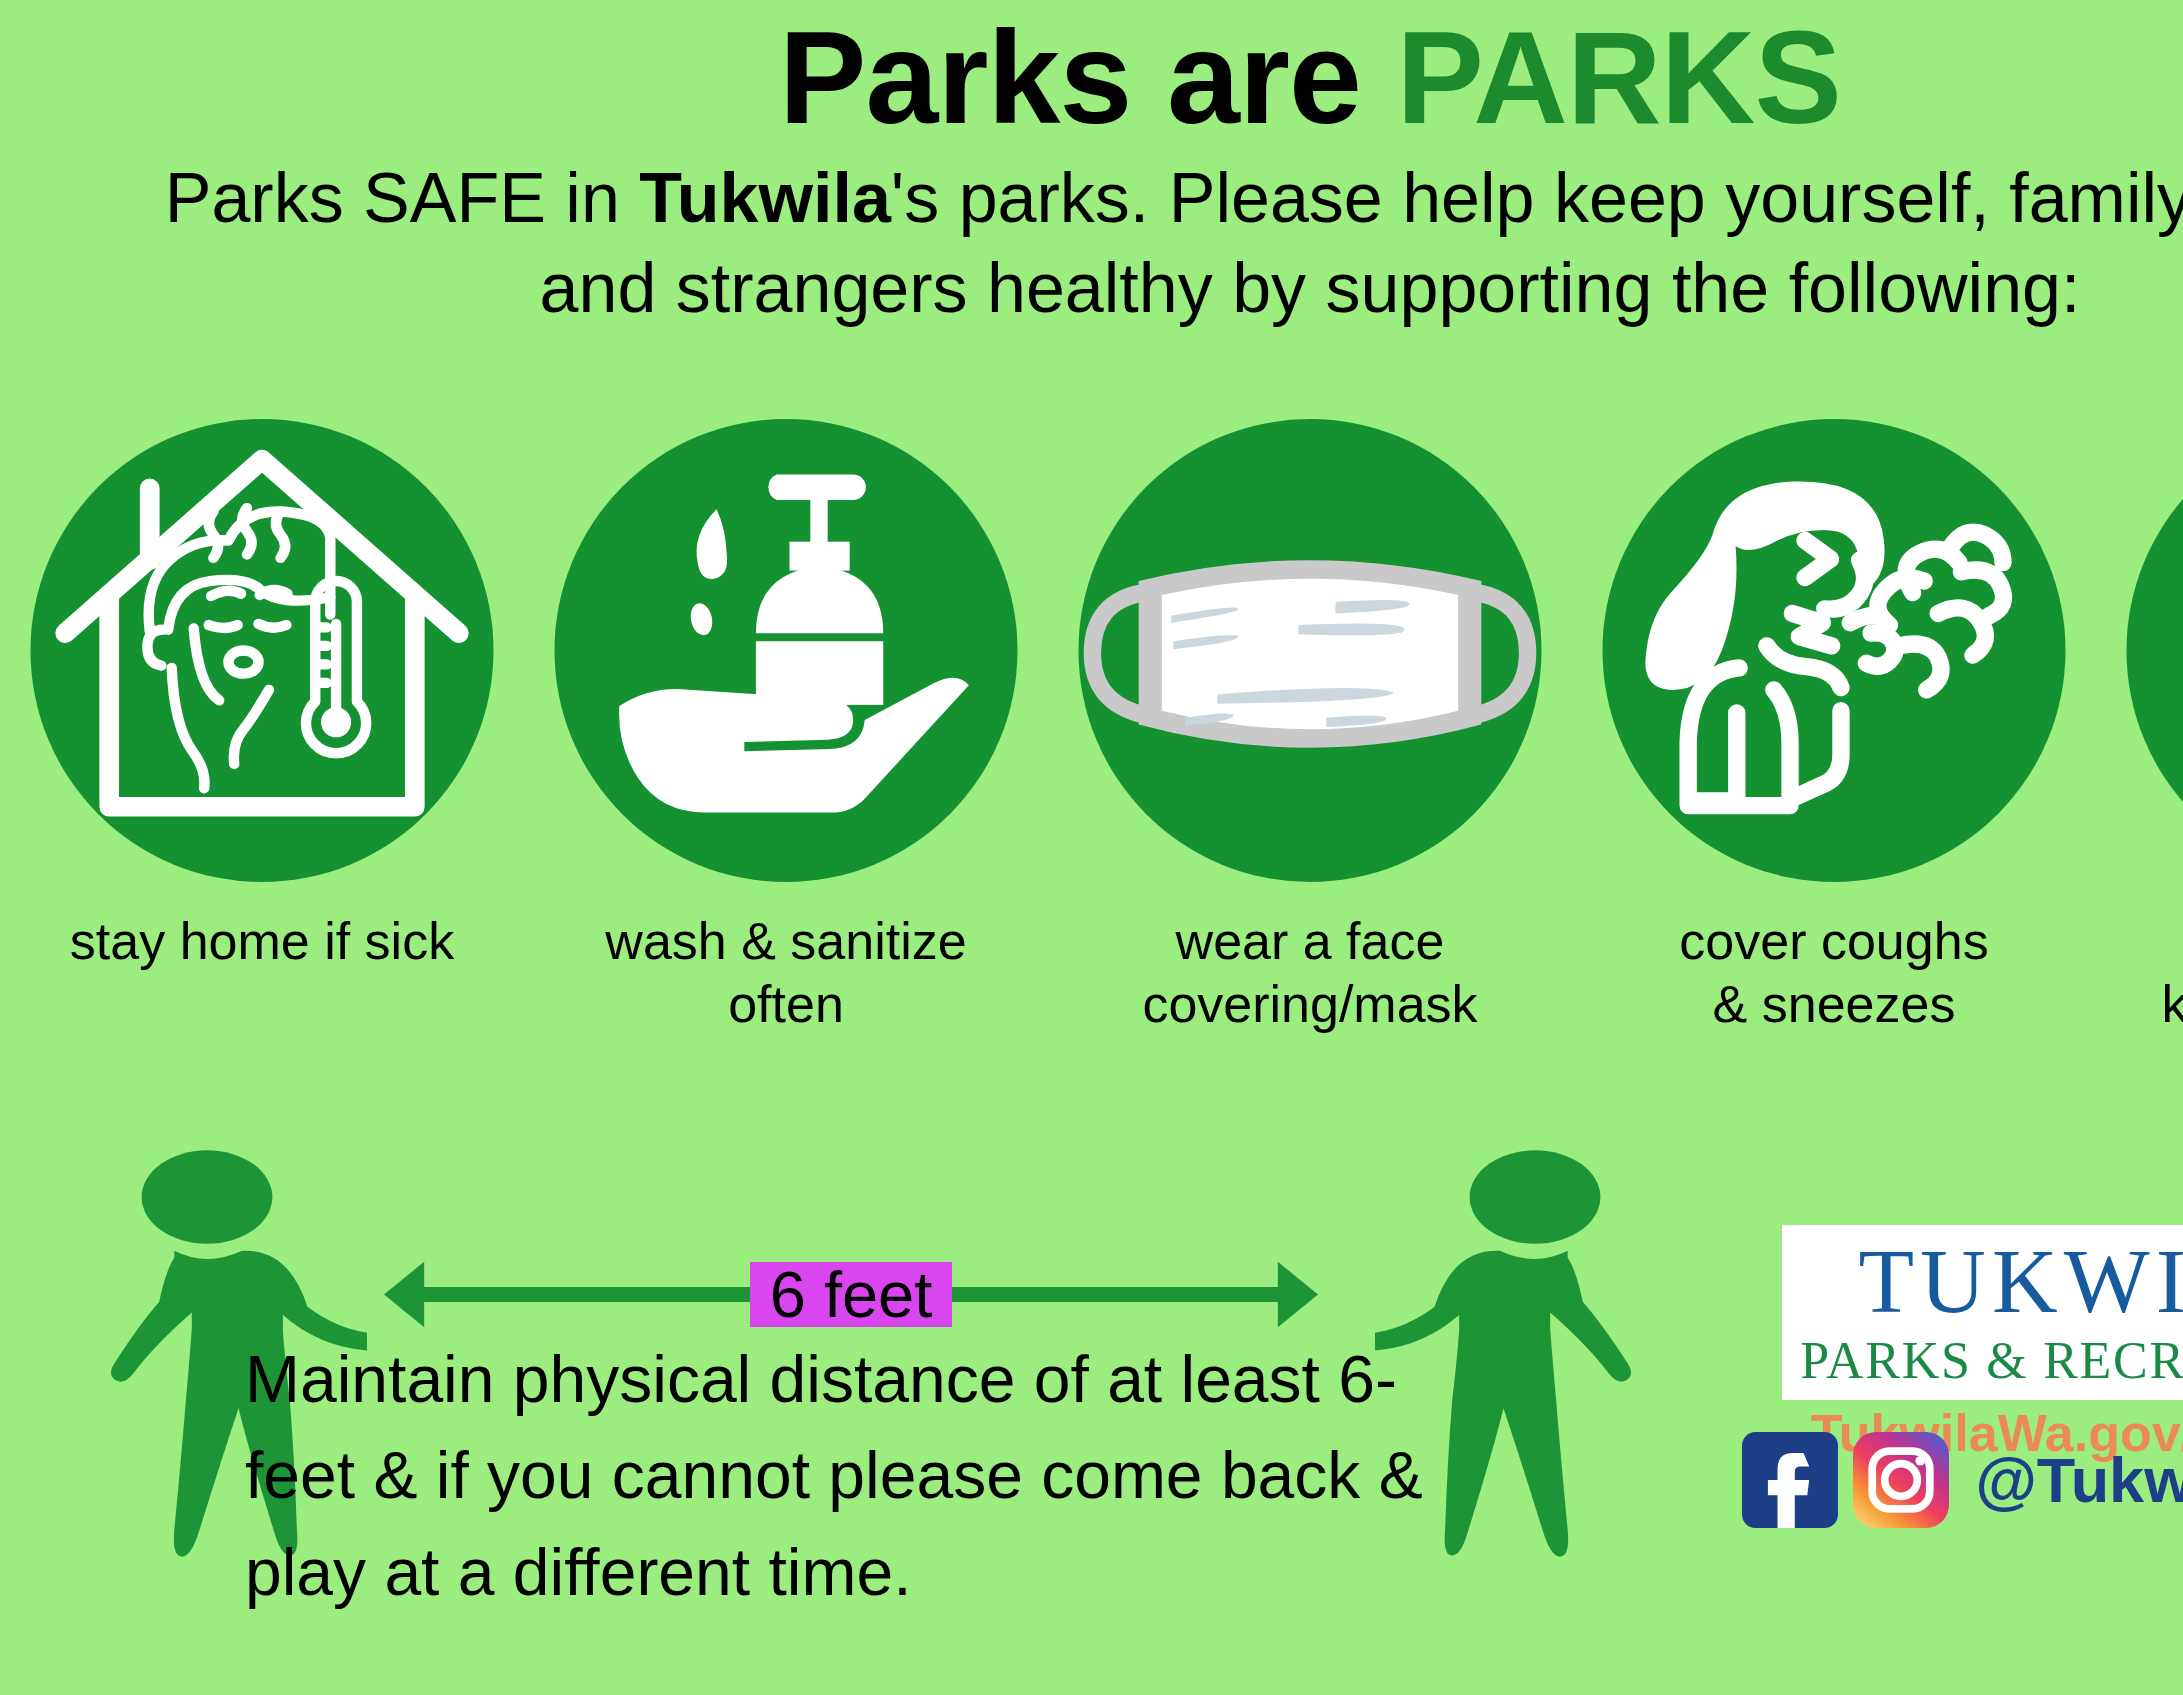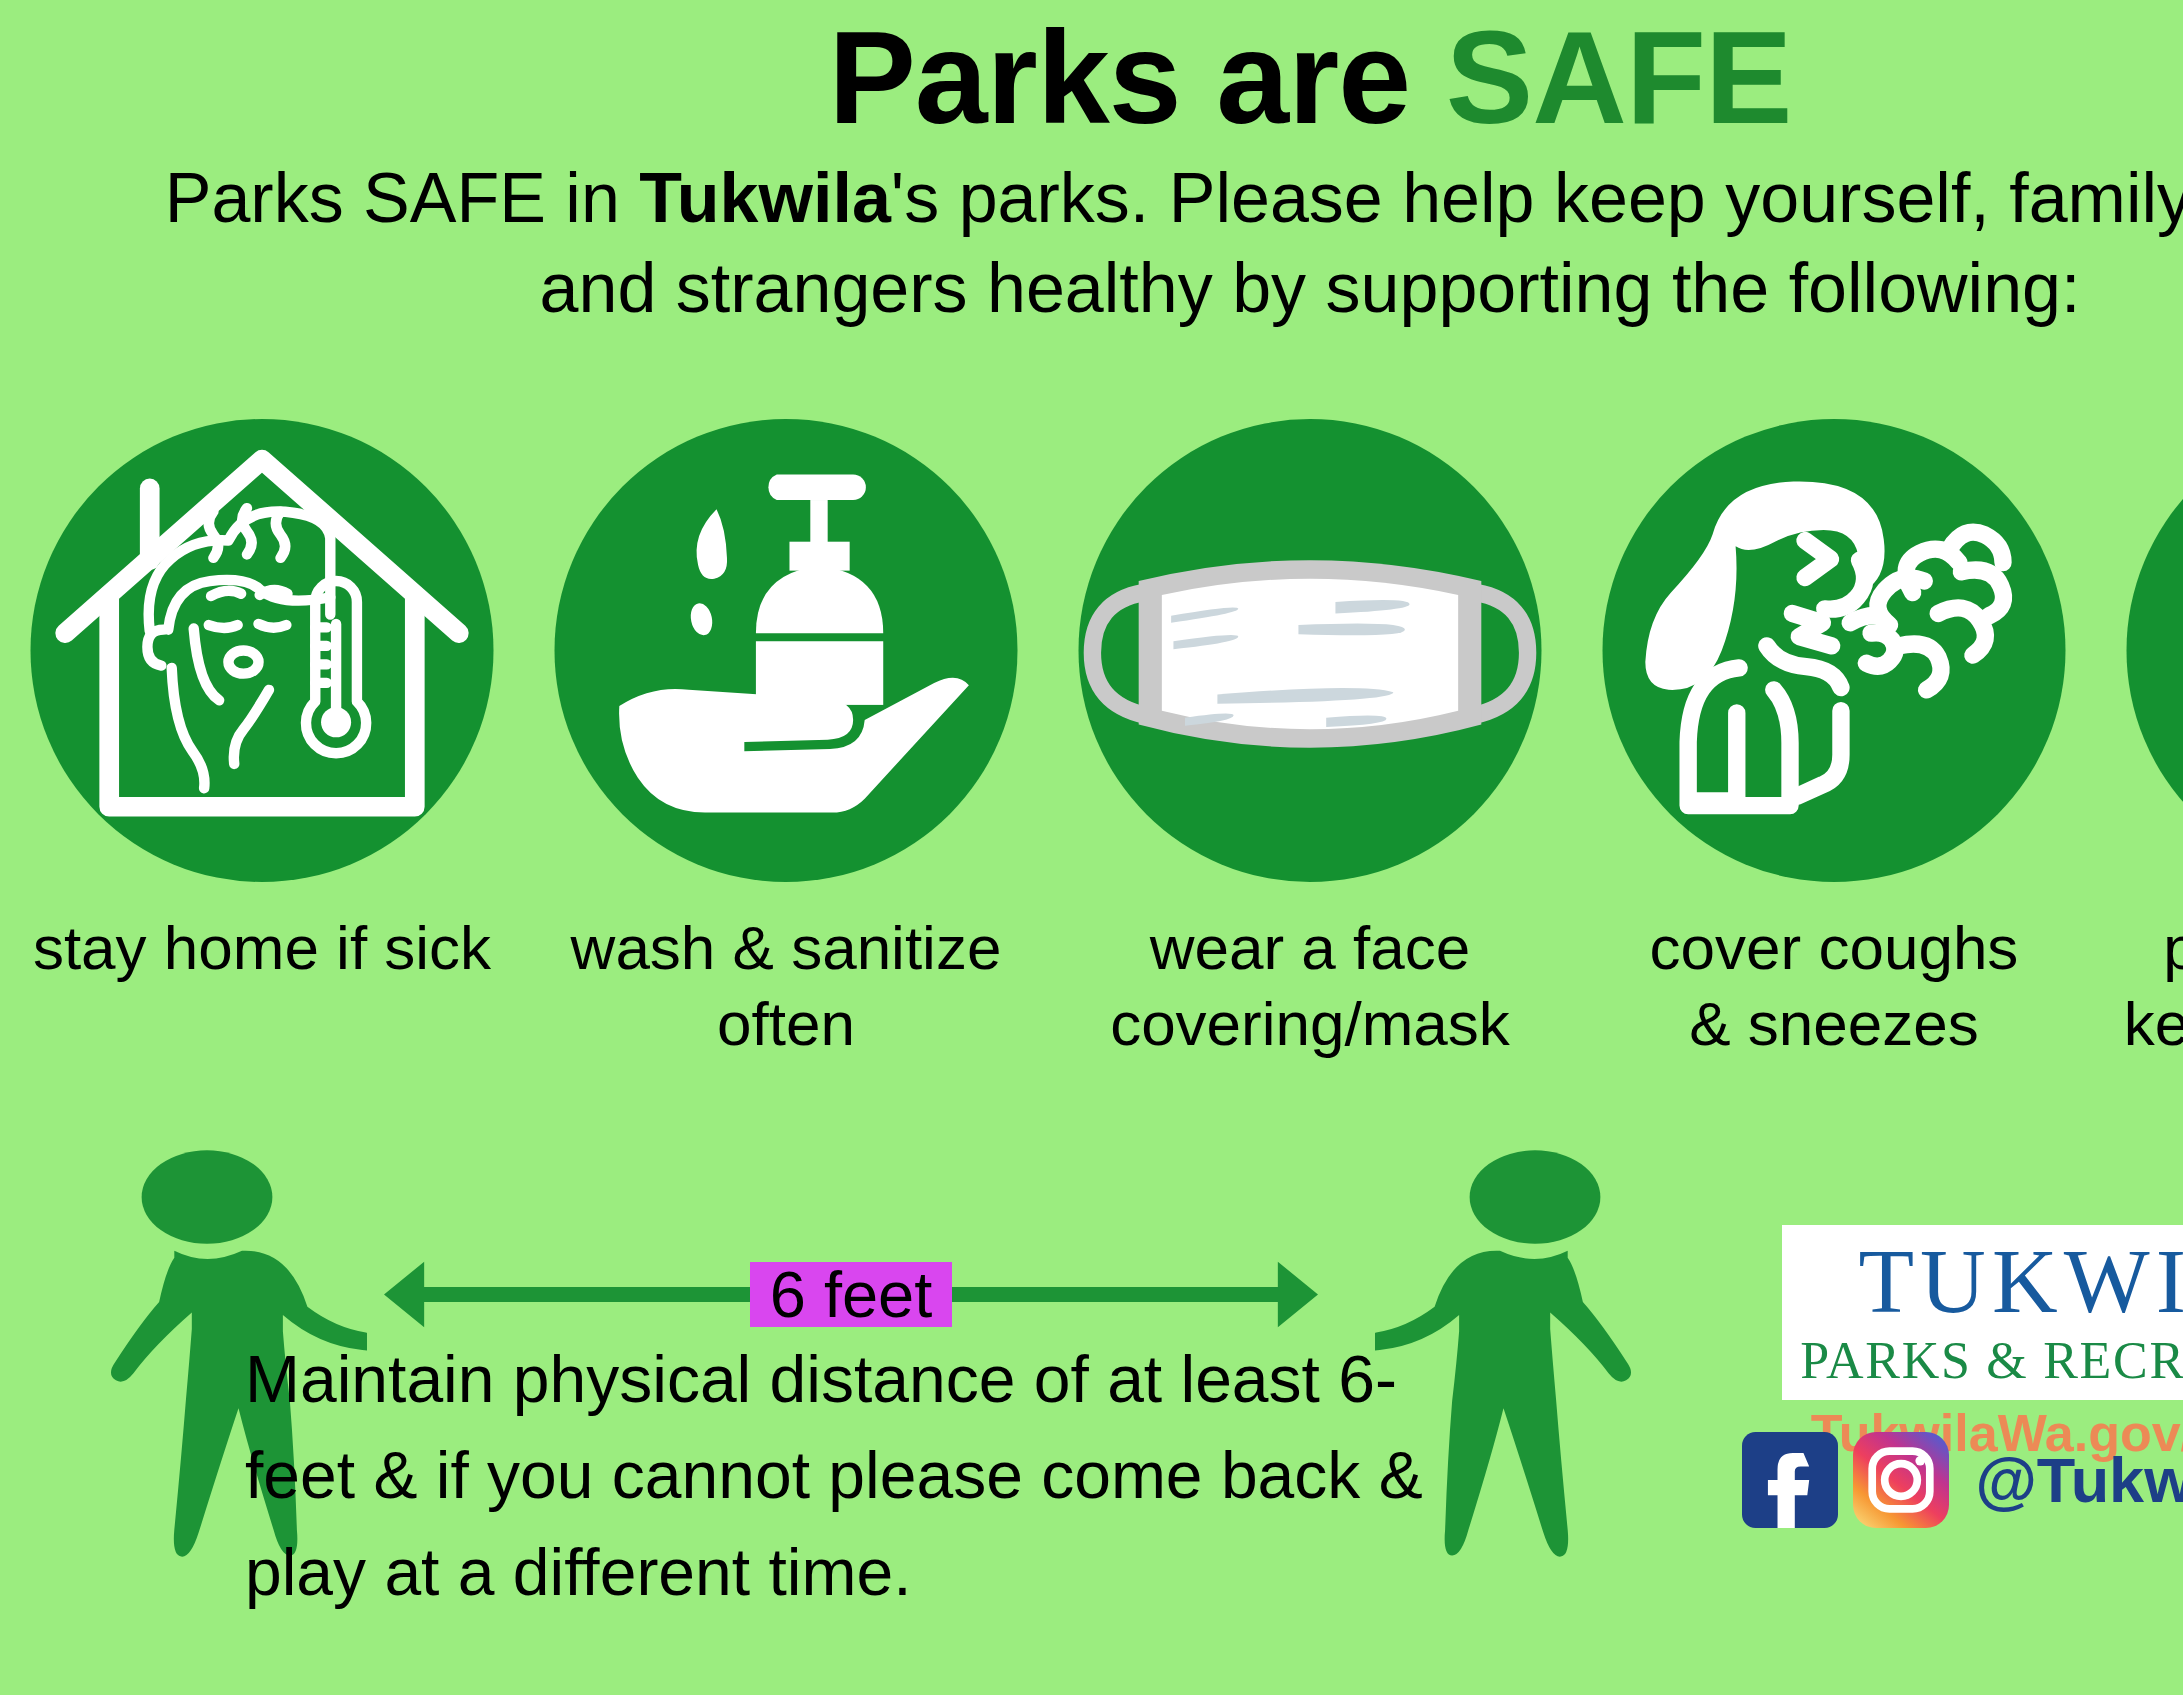--- a/index.html
+++ b/index.html
@@ -70,21 +70,21 @@
   .caption-row {
     position: absolute;
     top: 910px;
     left: 0;
     width: 2620px;
     display: flex;
   }
   .caption {
     width: 524px;
     text-align: center;
-    font-size: 62px;
+    font-size: 52px;
     line-height: 1.22;
     color: #000;
   }
 
   
   .bottom {
     position: absolute;
     top: 1135px;
     left: 0;
     width: 2620px;
@@ -183,21 +183,21 @@
     font-weight: bold;
     color: #1d3f87;
     margin-left: 11.4px;
     line-height: 1;
   }
 </style>
 </head>
 <body>
 
 <div class="title-row">
-  <span>Parks are </span><span class="title-green">SAFE</span>
+  <span>Parks are </span><span class="title-green">PARKS</span>
 </div>
 
 <div class="subtitle">
   <span>Parks SAFE in </span><b>Tukwila</b><span>'s parks. Please help keep yourself, family, friends, and strangers healthy by supporting the following:</span>
 </div>
 
 <div class="icon-row">
 
   <div class="icon-cell">
     <div class="circle">

